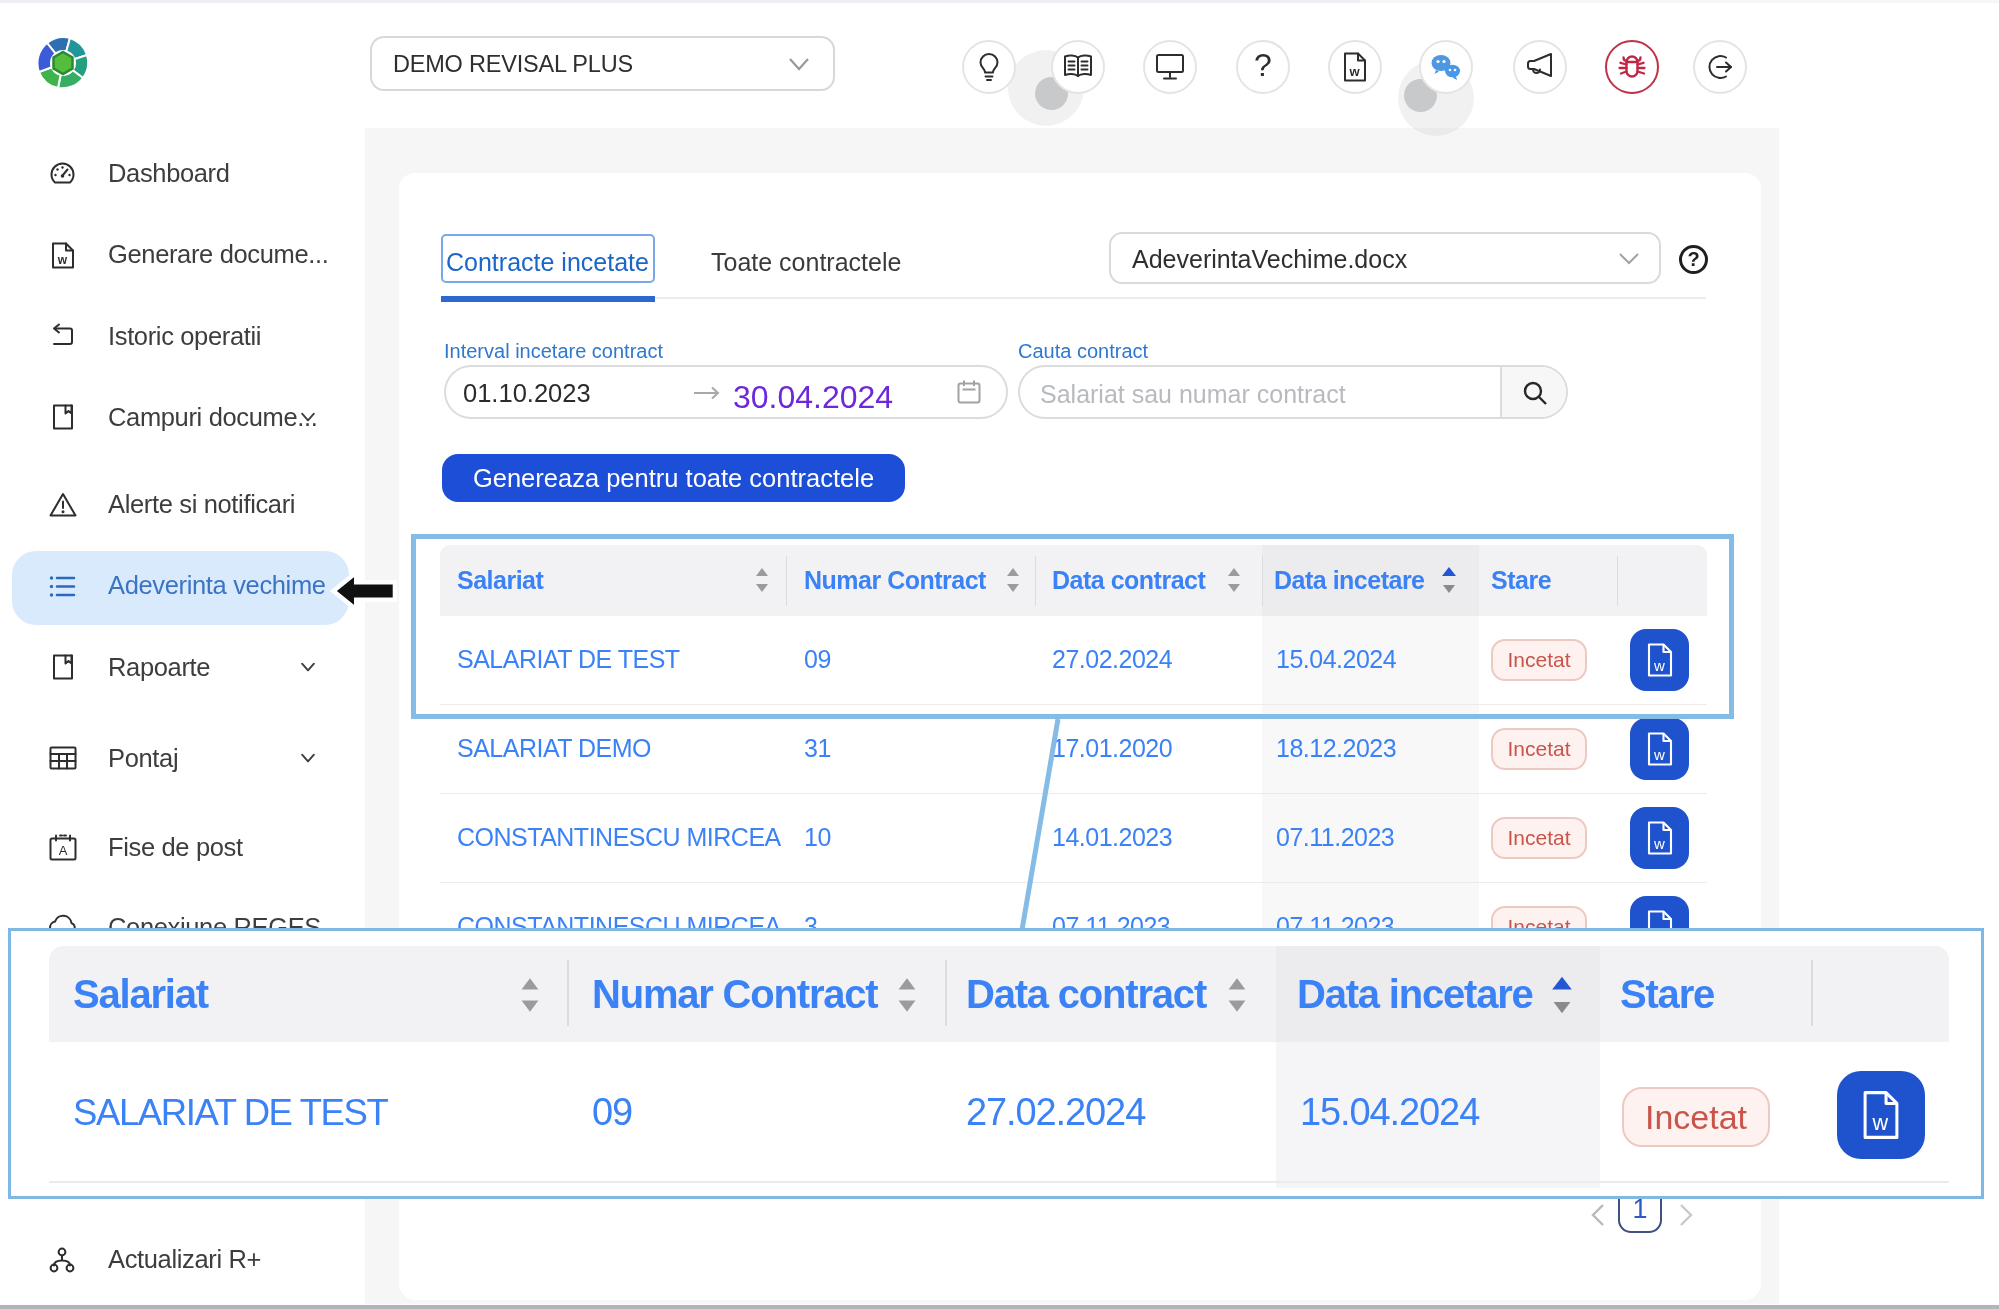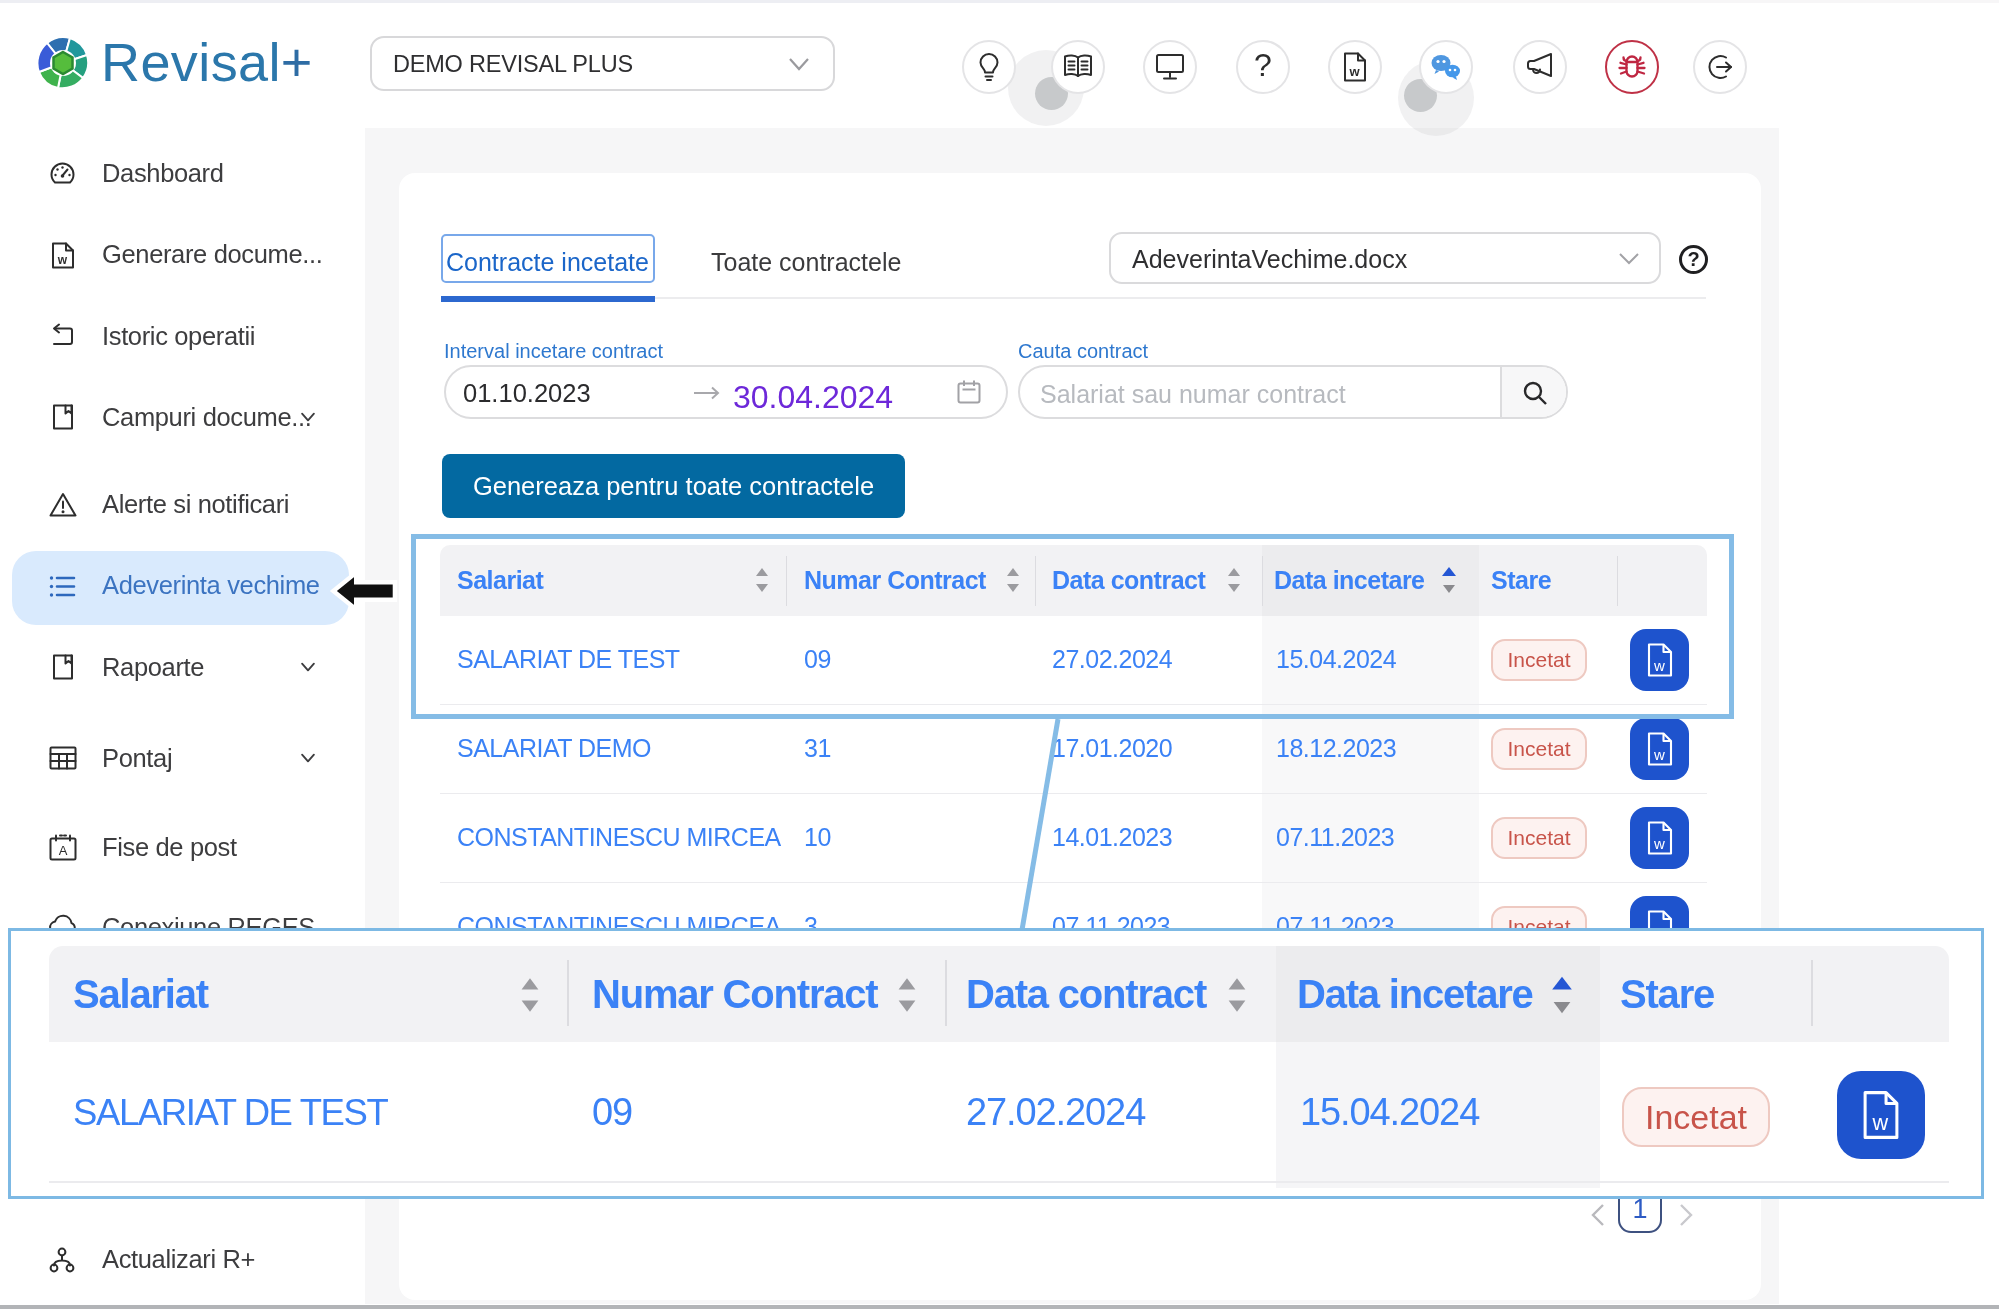--- a/index.html
+++ b/index.html
@@ -1,21 +1,21 @@
 <!DOCTYPE html>
 <html><head>
 <meta charset="utf-8">
 <style>
   html,body{margin:0;padding:0;}
   body{width:1999px;height:1309px;background:#fff;font-family:"Liberation Sans",sans-serif;overflow:hidden;}
   #page{position:relative;width:1999px;height:1309px;overflow:hidden;}
   .abs{position:absolute;}
   .ic{stroke:#2d2d2d;fill:none;stroke-width:2;stroke-linecap:round;stroke-linejoin:round;}
   .circbtn{position:absolute;width:54px;height:54px;border-radius:50%;background:#fff;border:2px solid #e4e4e6;box-sizing:border-box;display:flex;align-items:center;justify-content:center;}
-  .menuitem{position:absolute;left:102px;font-size:25.5px;letter-spacing:-0.35px;color:#3d3d3f;white-space:nowrap;}
+  .menuitem{position:absolute;left:108px;font-size:25.5px;letter-spacing:-0.35px;color:#3d3d3f;white-space:nowrap;}
   .menuico{position:absolute;left:48px;width:29px;height:29px;}
   .chev{position:absolute;left:297px;width:22px;height:22px;}
   .hd{font-weight:bold;color:#2b2b2b;font-size:25.5px;letter-spacing:-0.4px;}
   .cell{position:absolute;font-size:25px;letter-spacing:-0.5px;color:#3b82f6;white-space:nowrap;}
   .pill{position:absolute;box-sizing:border-box;background:#fdf2f0;border:2px solid #eec9c1;border-radius:14px;color:#c8544a;display:flex;align-items:center;justify-content:center;}
   .wbtn{position:absolute;background:#1e53cd;border-radius:16px;display:flex;align-items:center;justify-content:center;}
   .sorticon{position:absolute;width:20px;height:30px;}
 </style>
 </head>
 <body>
@@ -31,21 +31,20 @@
       <path d="M26,26 L10,6 A26,26 0 0 1 33,1 Z" fill="#2d6fb0"></path>
       <path d="M26,26 L33,1 A26,26 0 0 1 50,18 Z" fill="#21979c"></path>
       <path d="M26,26 L50,18 A26,26 0 0 1 46,41 Z" fill="#25a07f"></path>
       <path d="M26,26 L46,41 A26,26 0 0 1 21,51 Z" fill="#35ad62"></path>
       <path d="M26,26 L21,51 A26,26 0 0 1 2,35 Z" fill="#3fb34c"></path>
       <path d="M26,26 L2,35 A26,26 0 0 1 10,6 Z" fill="#3a5cd8"></path>
     </g>
     <circle cx="26" cy="26" r="13" fill="#fff"></circle>
     <path d="M26,15 l9.5,5.5 v11 L26,37 l-9.5,-5.5 v-11 Z" fill="#55bd3c" stroke="#2a8a31" stroke-width="2.5"></path>
   </svg>
-  <div class="abs" style="left:101px;top:31px;font-size:54px;letter-spacing:0.4px;color:#2b77ab;">Revisal<span style="color:#2e6ca4;">+</span></div>
 
   <div class="abs" style="left:370px;top:36px;width:465px;height:55px;box-sizing:border-box;border:2px solid #d8d8da;border-radius:14px;background:#fff;"></div>
   <div class="abs" style="left:393px;top:51px;font-size:23.5px;letter-spacing:-0.2px;color:#2f2f31;">DEMO REVISAL PLUS</div>
   <svg class="abs" style="left:786px;top:53px;" width="26" height="22" viewBox="0 0 26 22">
       <polyline points="4,6 13,16 22,6" fill="none" stroke="#9a9a9e" stroke-width="2.2"></polyline>
     </svg>
 
   <div class="abs" style="left:1008px;top:50px;width:76px;height:76px;border-radius:50%;background:rgba(190,192,196,0.22);"></div>
   <div class="abs" style="left:1035px;top:77px;width:33px;height:33px;border-radius:50%;background:#c7c9cb;"></div>
   <div class="abs" style="left:1398px;top:60px;width:76px;height:76px;border-radius:50%;background:rgba(190,192,196,0.22);"></div>
@@ -294,21 +293,21 @@
      <div style="position:absolute;right:0;top:0;width:64px;height:54px;background:#f7f7f8;border-left:2px solid #dcdcde;"></div>
   </div>
   <div class="abs" style="left:1040px;top:380px;font-size:25px;color:#b7babf;">Salariat sau numar contract</div>
   <svg class="abs" style="left:1521px;top:379px;" width="28" height="28" viewBox="0 0 28 28">
       <g stroke="#28282a" stroke-width="2.4" fill="none">
         <circle cx="12" cy="12" r="8"></circle>
         <line x1="18" y1="18" x2="25" y2="25"></line>
       </g>
     </svg>
 
-  <div class="abs" style="left:442px;top:454px;width:463px;height:64px;background:#0369a1;border-radius:8px;display:flex;align-items:center;justify-content:center;color:#fff;font-size:25.5px;">Genereaza pentru toate contractele</div>
+  <div class="abs" style="left:442px;top:454px;width:463px;height:48px;background:#1d4ed8;border-radius:16px;display:flex;align-items:center;justify-content:center;color:#fff;font-size:25.5px;">Genereaza pentru toate contractele</div>
 
   <div class="abs" style="left:440px;top:545px;width:1267px;height:71px;background:#f2f2f4;border-radius:10px 10px 0 0;"></div>
   <div class="abs" style="left:1262px;top:545px;width:217px;height:71px;background:#ececee;"></div>
   <div class="abs" style="left:1262px;top:616px;width:217px;height:356px;background:#f8f8f9;"></div>
   <div class="cell hd" style="left:457px;top:566px;">Salariat</div>
   <div class="cell hd" style="left:804px;top:566px;">Numar Contract</div>
   <div class="cell hd" style="left:1052px;top:566px;">Data contract</div>
   <div class="cell hd" style="left:1274px;top:566px;">Data incetare</div>
   <div class="cell hd" style="left:1491px;top:566px;">Stare</div>
 <svg class="sorticon" style="left:752px;top:565px;" viewBox="0 0 20 30">

